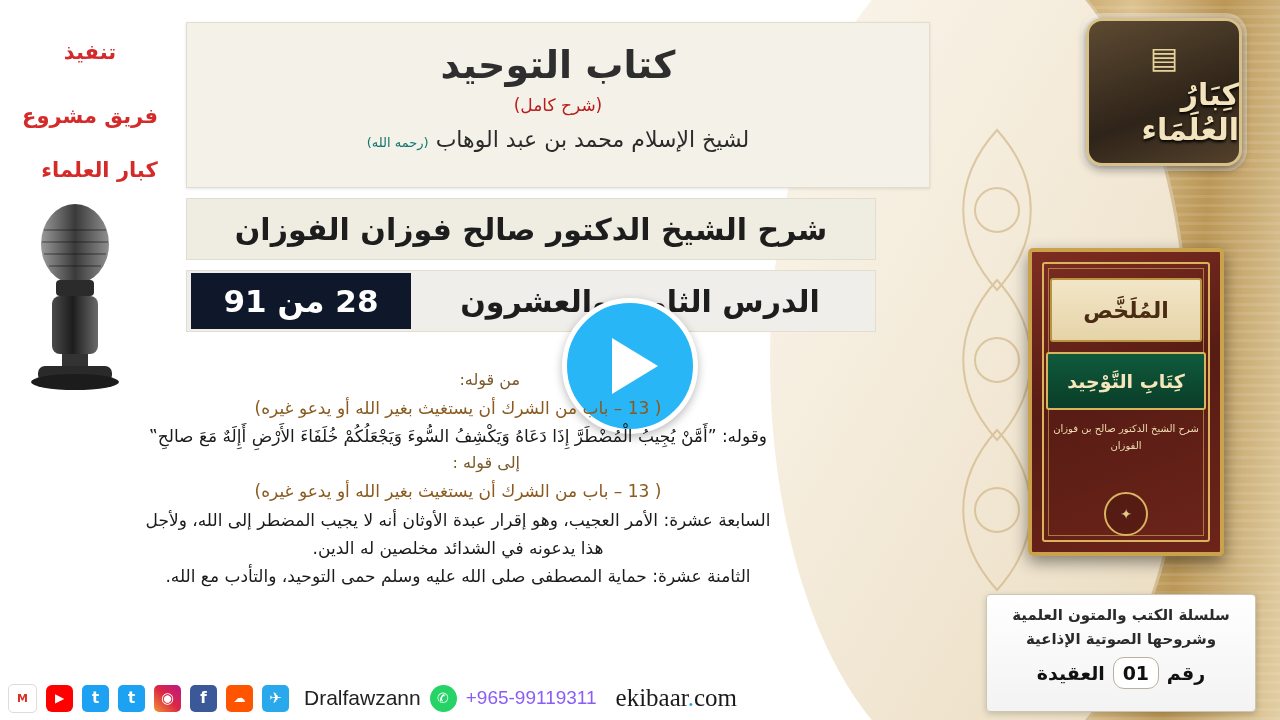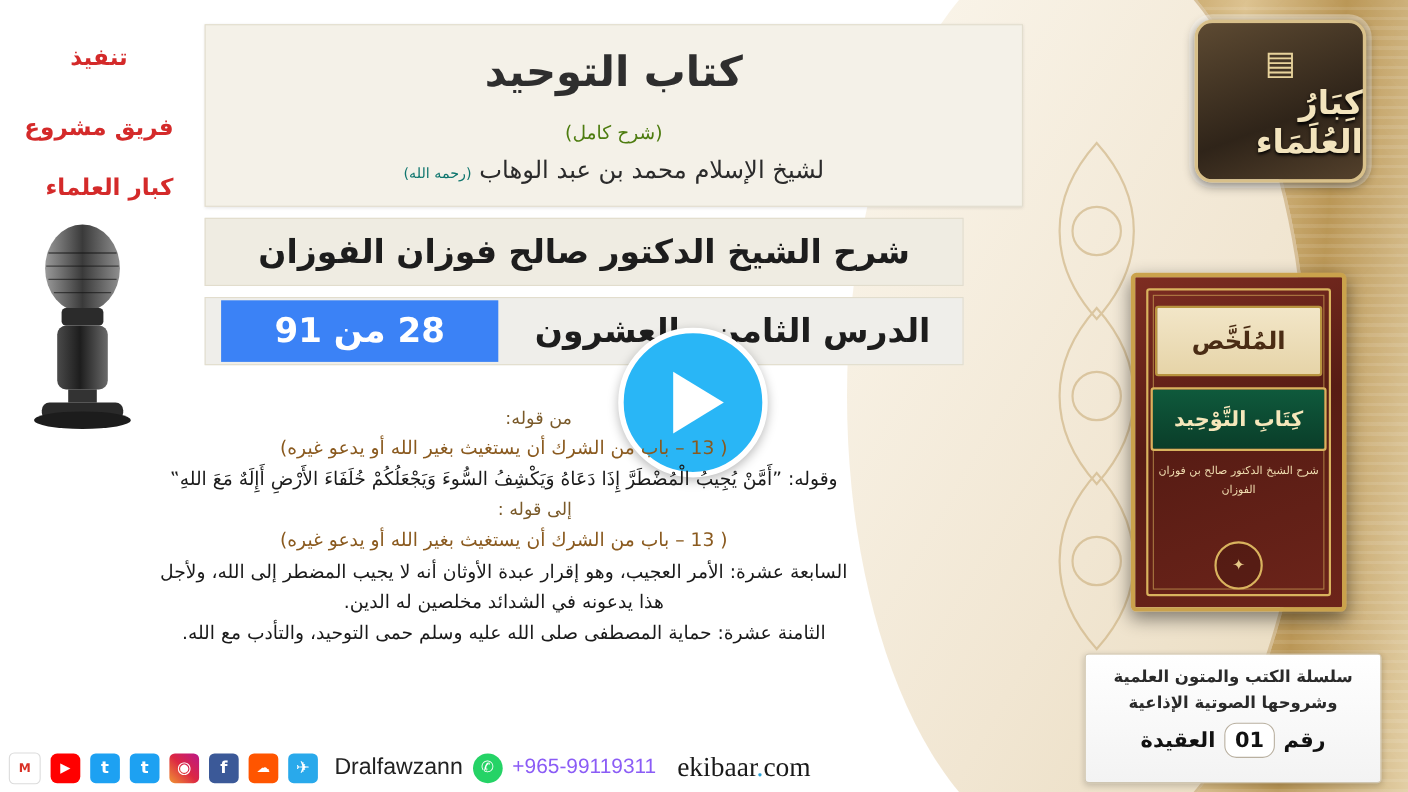--- a/index.html
+++ b/index.html
@@ -134,21 +134,21 @@
   }
 
   
   .title-card{
     position:absolute;left:186px;top:22px;width:744px;height:166px;
     background:#f4f1e8;border:1px solid #e2ddcd;
     box-shadow:0 1px 3px rgba(0,0,0,.10);
     text-align:center;box-sizing:border-box;padding-top:20px;
   }
   .title-card .t1{font-size:38px;font-weight:bold;color:#2e2e2e;}
-  .title-card .t2{font-size:17px;color:#4d7c0f;margin-top:24px;}
+  .title-card .t2{font-size:17px;color:#b91c1c;margin-top:8px;}
   .title-card .t3{font-size:22px;color:#2b2b2b;margin-top:12px;}
   .title-card .t3 .small{font-size:13px;color:#0f766e;}
 
   .shareh-band{
     position:absolute;left:186px;top:198px;width:690px;height:62px;
     background:#efece2;border:1px solid #e2ddcd;
     display:flex;align-items:center;justify-content:center;
     font-size:30px;font-weight:bold;color:#1d1d1d;box-sizing:border-box;
   }
 
@@ -156,22 +156,22 @@
     position:absolute;left:186px;top:270px;width:690px;height:62px;
     background:#efeeea;border:1px solid #e2ddcd;
     display:flex;align-items:center;justify-content:flex-start;
     box-sizing:border-box;
   }
   .lesson-band .lesson-text{
     flex:1;text-align:center;font-size:30px;font-weight:bold;color:#1d1d1d;
     padding-right:10px;
   }
   .lesson-band .count-chip{
-    width:252px;height:56px;margin:0 14px;
-    background:#3b82f6;color:#ffffff;font-size:31px;font-weight:bold;
+    width:220px;height:56px;margin:0 4px;
+    background:#0f172a;color:#ffffff;font-size:31px;font-weight:bold;
     display:flex;align-items:center;justify-content:center;
   }
 
   
   .body-text{
     position:absolute;left:16px;top:366px;width:884px;
     text-align:center;color:#1a1a1a;
     font-family:"DejaVu Sans","Liberation Sans",sans-serif;
   }
   .body-text .ln{line-height:1.55;margin:2px 0;font-size:17px;}
@@ -313,21 +313,21 @@
     <div class="count-chip">28 من 91</div>
   </div>
 
   <div class="play-btn">
     <div class="tri"></div>
   </div>
 
   <div class="body-text">
     <div class="ln lead">من قوله:</div>
     <div class="ln chapter">( 13 – باب من الشرك أن يستغيث بغير الله أو يدعو غيره)</div>
-    <div class="ln quote">وقوله: ”أَمَّنْ يُجِيبُ الْمُضْطَرَّ إِذَا دَعَاهُ وَيَكْشِفُ السُّوءَ وَيَجْعَلُكُمْ خُلَفَاءَ الأَرْضِ أَإِلَهٌ مَعَ اللهِ‟</div>
+    <div class="ln quote">وقوله: ”أَمَّنْ يُجِيبُ الْمُضْطَرَّ إِذَا دَعَاهُ وَيَكْشِفُ السُّوءَ وَيَجْعَلُكُمْ خُلَفَاءَ الأَرْضِ أَإِلَهٌ مَعَ صالحِ‟</div>
     <div class="ln lead2">إلى قوله :</div>
     <div class="ln chapter">( 13 – باب من الشرك أن يستغيث بغير الله أو يدعو غيره)</div>
     <div class="ln">السابعة عشرة: الأمر العجيب، وهو إقرار عبدة الأوثان أنه لا يجيب المضطر إلى الله، ولأجل</div>
     <div class="ln">هذا يدعونه في الشدائد مخلصين له الدين.</div>
     <div class="ln">الثامنة عشرة: حماية المصطفى صلى الله عليه وسلم حمى التوحيد، والتأدب مع الله.</div>
   </div>
 
   <div class="bottom-bar">
     <div class="sicon i-gmail">M</div>
     <div class="sicon i-youtube">▶</div>

